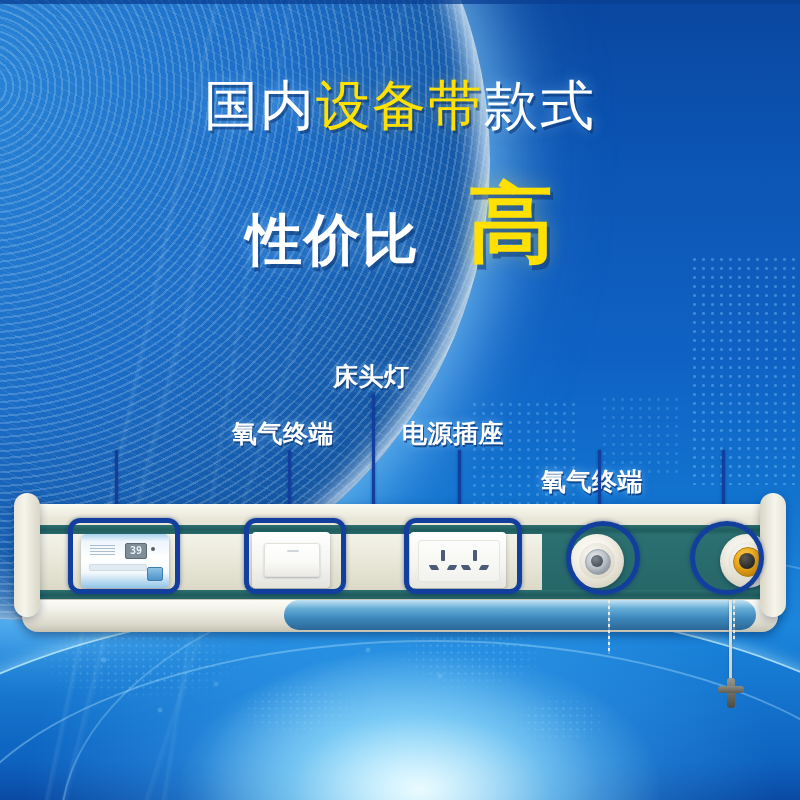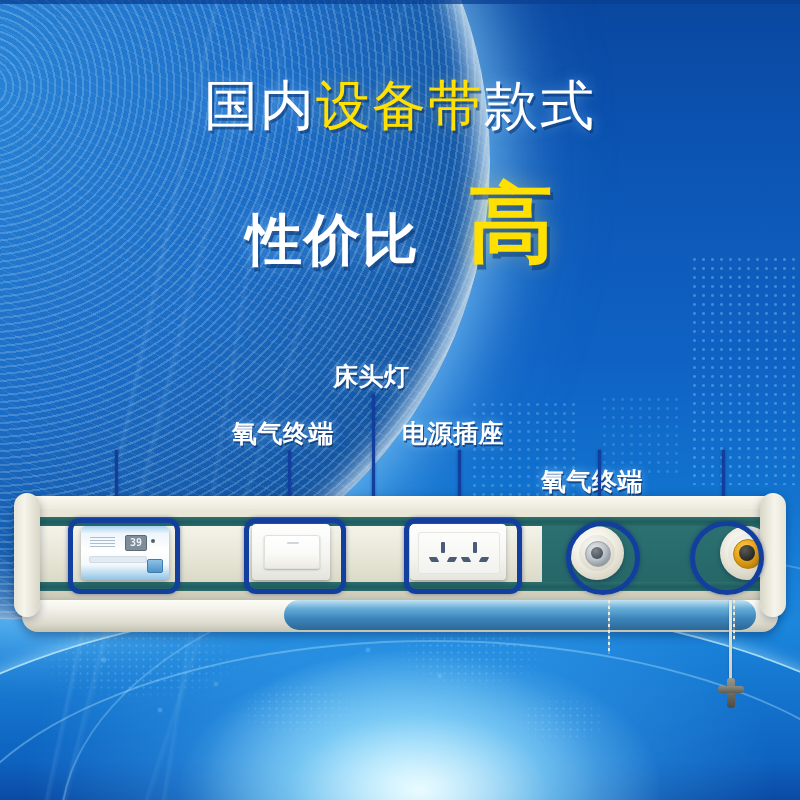--- a/index.html
+++ b/index.html
@@ -117,21 +117,21 @@
   .label{
     position:absolute;white-space:nowrap;color:#ffffff;font-weight:bold;
     font-size:25px;letter-spacing:.5px;
     text-shadow:1px 2px 0 rgba(8,52,115,.75),0 0 10px rgba(150,210,255,.6);
   }
   .leader{position:absolute;width:3px;background:#123f9e;box-shadow:0 0 3px rgba(10,40,110,.6);}
 
   
   .unit{position:absolute;left:22px;top:496px;width:756px;height:136px;}
   .unit-body{
-    position:absolute;left:0;top:0;width:756px;height:118px;border-radius:14px 16px 16px 14px;
+    position:absolute;left:0;top:8px;width:756px;height:118px;border-radius:14px 16px 16px 14px;
     background:linear-gradient(180deg,#f2f1e6 0%,#e9e7d8 12%,#dedcca 48%,#d3d1bd 78%,#c6c4b0 100%);
     box-shadow:0 4px 12px rgba(0,20,60,.35), inset 0 2px 3px rgba(255,255,255,.85);
     overflow:hidden;
   }
   .unit-top-edge{
     position:absolute;left:0;top:0;width:100%;height:13px;
     background:linear-gradient(180deg,#fbfaf3,#eceadb);
     border-radius:14px 16px 0 0;
   }
   .stripe{

